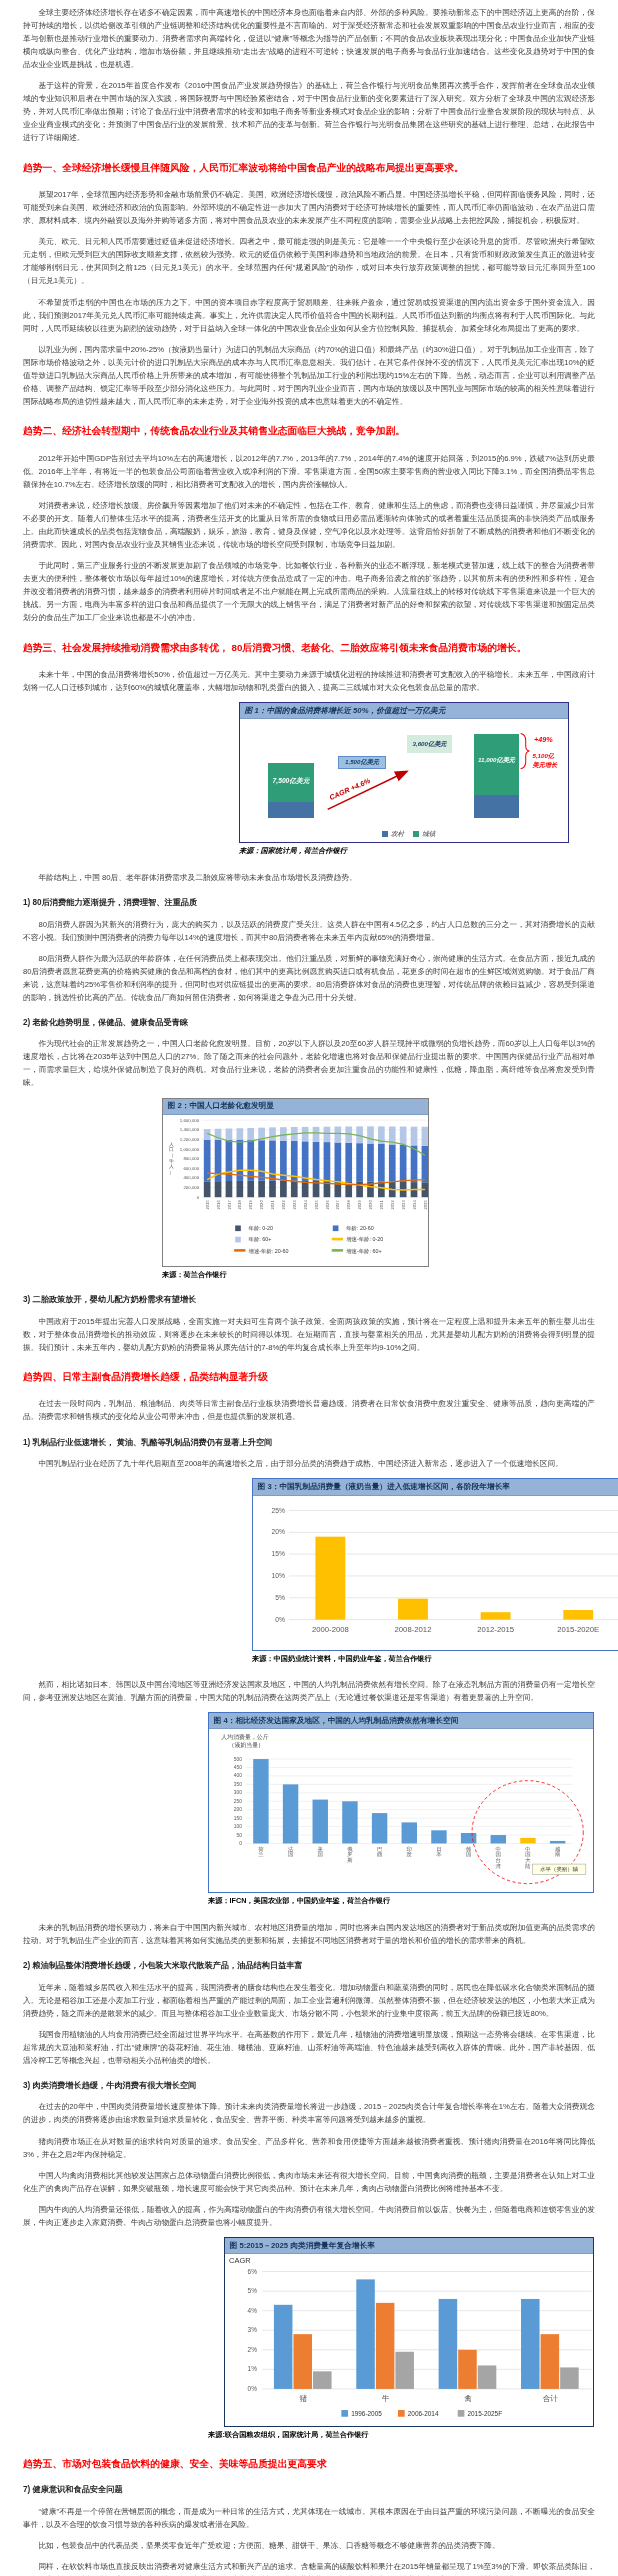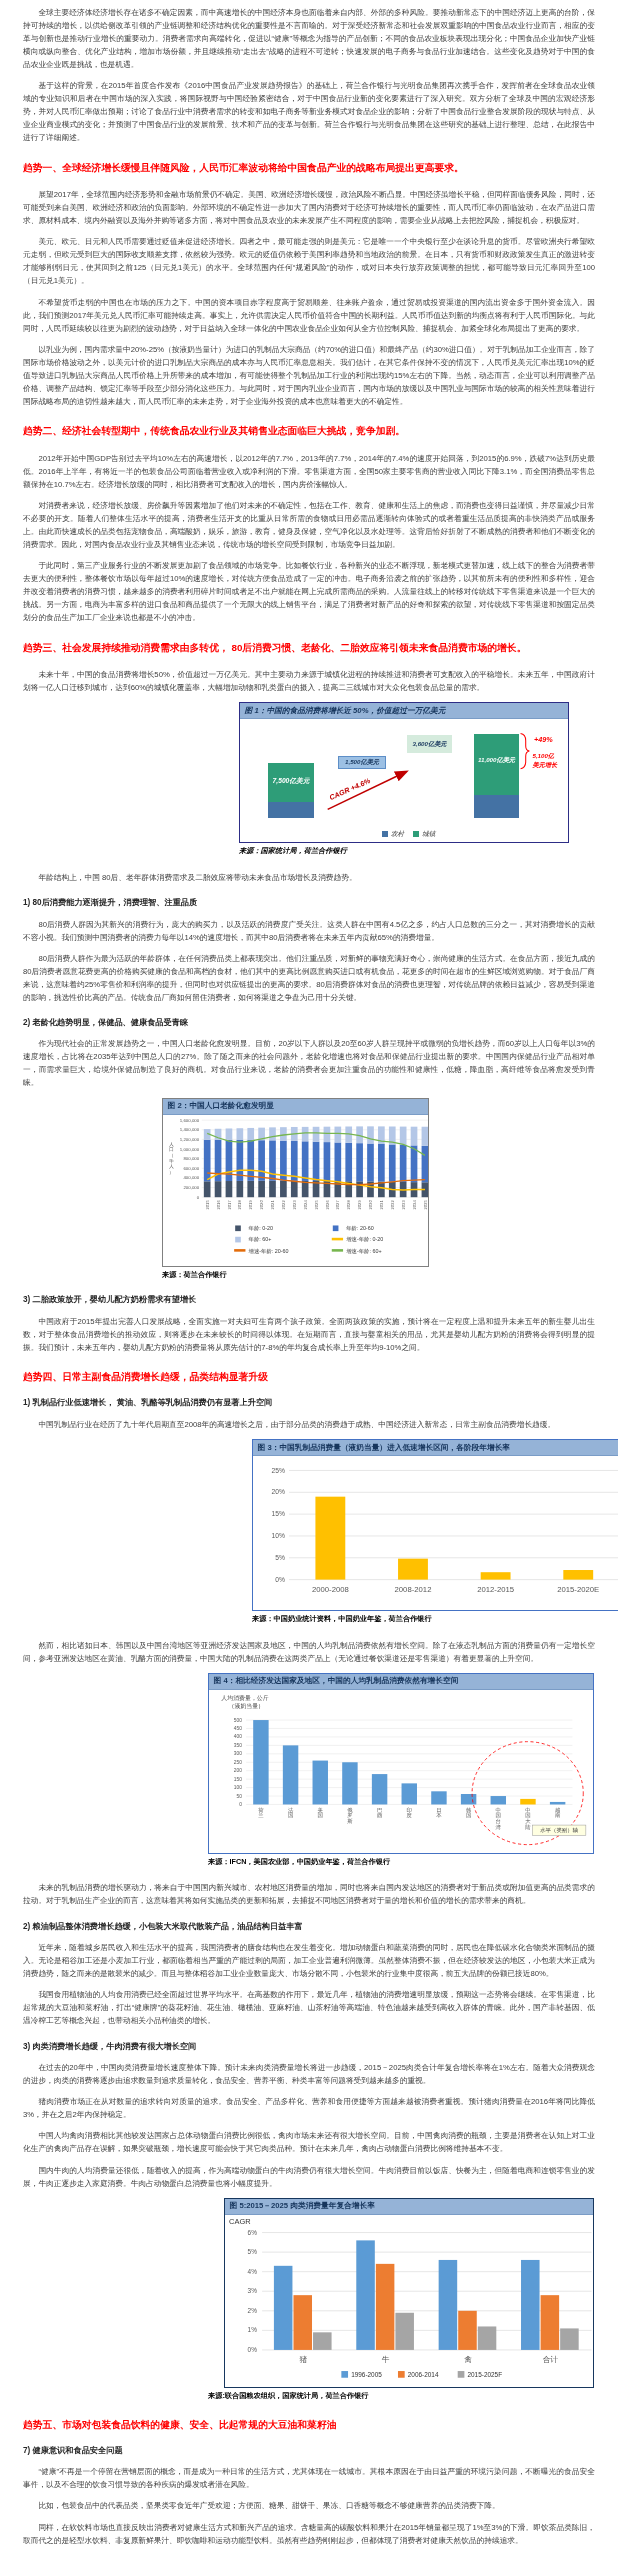--- a/index.html
+++ b/index.html
@@ -201,22 +201,23 @@
             <rect x="138" y="261" width="22" height="5" fill="#e36c0a"></rect>
             <text x="166" y="268" fill="#404040" font-size="10.5" text-anchor="start">增速-年龄: 20-60</text>
             <rect x="328" y="261" width="22" height="5" fill="#77b64e"></rect>
             <text x="356" y="268" fill="#404040" font-size="10.5" text-anchor="start">增速-年龄: 60+</text>
           </svg></div>
         <div class="fig-source">来源：荷兰合作银行</div>
       </div>
       <h3 class="h-sub">3) 二胎政策放开，婴幼儿配方奶粉需求有望增长</h3>
       <p class="para">中国政府于2015年提出完善人口发展战略，全面实施一对夫妇可生育两个孩子政策。全面两孩政策的实施，预计将在一定程度上温和提升未来五年的新生婴儿出生数，对于整体食品消费增长的推动效应，则将逐步在未来较长的时间得以体现。在短期而言，直接与婴童相关的用品，尤其是婴幼儿配方奶粉的消费将会得到明显的提振。我们预计，未来五年内，婴幼儿配方奶粉的消费量将从原先估计的7-8%的年均复合成长率上升至年均9-10%之间。</p>
       <h2 class="h-red">趋势四、日常主副食品消费增长趋缓，品类结构显著升级</h2>
+      <p class="para">在过去一段时间内，乳制品、粮油制品、肉类等日常主副食品行业板块消费增长普遍趋缓。消费者在日常饮食消费中愈发注重安全、健康等品质，趋向更高端的产品。消费需求和销售模式的变化给从业公司带来冲击，但是也提供新的发展机遇。</p>
       <h3 class="h-sub">1) 乳制品行业低速增长， 黄油、乳酪等乳制品消费仍有显著上升空间</h3>
-      <p class="para">中国乳制品行业在经历了九十年代后期直至2008年的高速增长之后，由于部分品类的消费趋于成熟、中国经济进入新常态，日常主副食品消费增长趋缓。</p>
+      <p class="para">中国乳制品行业在经历了九十年代后期直至2008年的高速增长之后，由于部分品类的消费趋于成熟、中国经济进入新常态，逐步进入了一个低速增长区间。</p>
       <div class="figure" style="width: 386px; margin-left: 185px; padding-left: 44px;">
         <div class="chart-box" style="border-color: rgb(68, 114, 196);"><div class="chart-title">图 3：中国乳制品消费量（液奶当量）进入低速增长区间，各阶段年增长率</div><svg width="382" height="152" viewBox="0 0 742 295">
             <line x1="70" y1="240" x2="712" y2="240" stroke="#d9d9d9" stroke-width="1.3"></line>
             <text x="62" y="244" fill="#595959" font-size="13" text-anchor="end">0%</text>
             <line x1="70" y1="197.6" x2="712" y2="197.6" stroke="#d9d9d9" stroke-width="1.3"></line>
             <text x="62" y="201.6" fill="#595959" font-size="13" text-anchor="end">5%</text>
             <line x1="70" y1="155.2" x2="712" y2="155.2" stroke="#d9d9d9" stroke-width="1.3"></line>
             <text x="62" y="159.2" fill="#595959" font-size="13" text-anchor="end">10%</text>
             <line x1="70" y1="112.80000000000001" x2="712" y2="112.80000000000001" stroke="#d9d9d9" stroke-width="1.3"></line>
             <text x="62" y="116.80000000000001" fill="#595959" font-size="13" text-anchor="end">15%</text>
@@ -334,21 +335,21 @@
             <text x="632" y="286" fill="#595959" font-size="15" text-anchor="middle">合计</text>
             <rect x="226" y="303" width="13" height="13" fill="#5b9bd5"></rect>
             <text x="245" y="314" fill="#333" font-size="12.5" text-anchor="start">1996-2005</text>
             <rect x="336" y="303" width="13" height="13" fill="#ed7d31"></rect>
             <text x="355" y="314" fill="#333" font-size="12.5" text-anchor="start">2006-2014</text>
             <rect x="452" y="303" width="13" height="13" fill="#a5a5a5"></rect>
             <text x="471" y="314" fill="#333" font-size="12.5" text-anchor="start">2015-2025F</text>
           </svg></div>
         <div class="fig-source">来源:联合国粮农组织，国家统计局，荷兰合作银行</div>
       </div>
-      <h2 class="h-red">趋势五、市场对包装食品饮料的健康、安全、比起常规的大豆油和菜籽油</h2>
+      <h2 class="h-red">趋势五、市场对包装食品饮料的健康、安全、美味等品质提出更高要求</h2>
       <h3 class="h-sub">7) 健康意识和食品安全问题</h3>
       <p class="para">“健康”不再是一个停留在营销层面的概念，而是成为一种日常的生活方式，尤其体现在一线城市。其根本原因在于由日益严重的环境污染问题，不断曝光的食品安全事件，以及不合理的饮食习惯导致的各种疾病的爆发或者潜在风险。</p>
       <p class="para">比如，包装食品中的代表品类，坚果类零食近年广受欢迎；方便面、糖果、甜饼干、果冻、口香糖等概念不够健康营养的品类消费下降。</p>
       <p class="para">同样，在软饮料市场也直接反映出消费者对健康生活方式和新兴产品的追求。含糖量高的碳酸饮料和果汁在2015年销量都呈现了1%至3%的下滑。即饮茶品类陈旧，取而代之的是轻型水饮料、非复原新鲜果汁、即饮咖啡和运动功能型饮料。虽然有些趋势刚刚起步，但都体现了消费者对健康天然饮品的持续追求。</p>
     </div>
 
 </main>
 
 
 </body></html>

